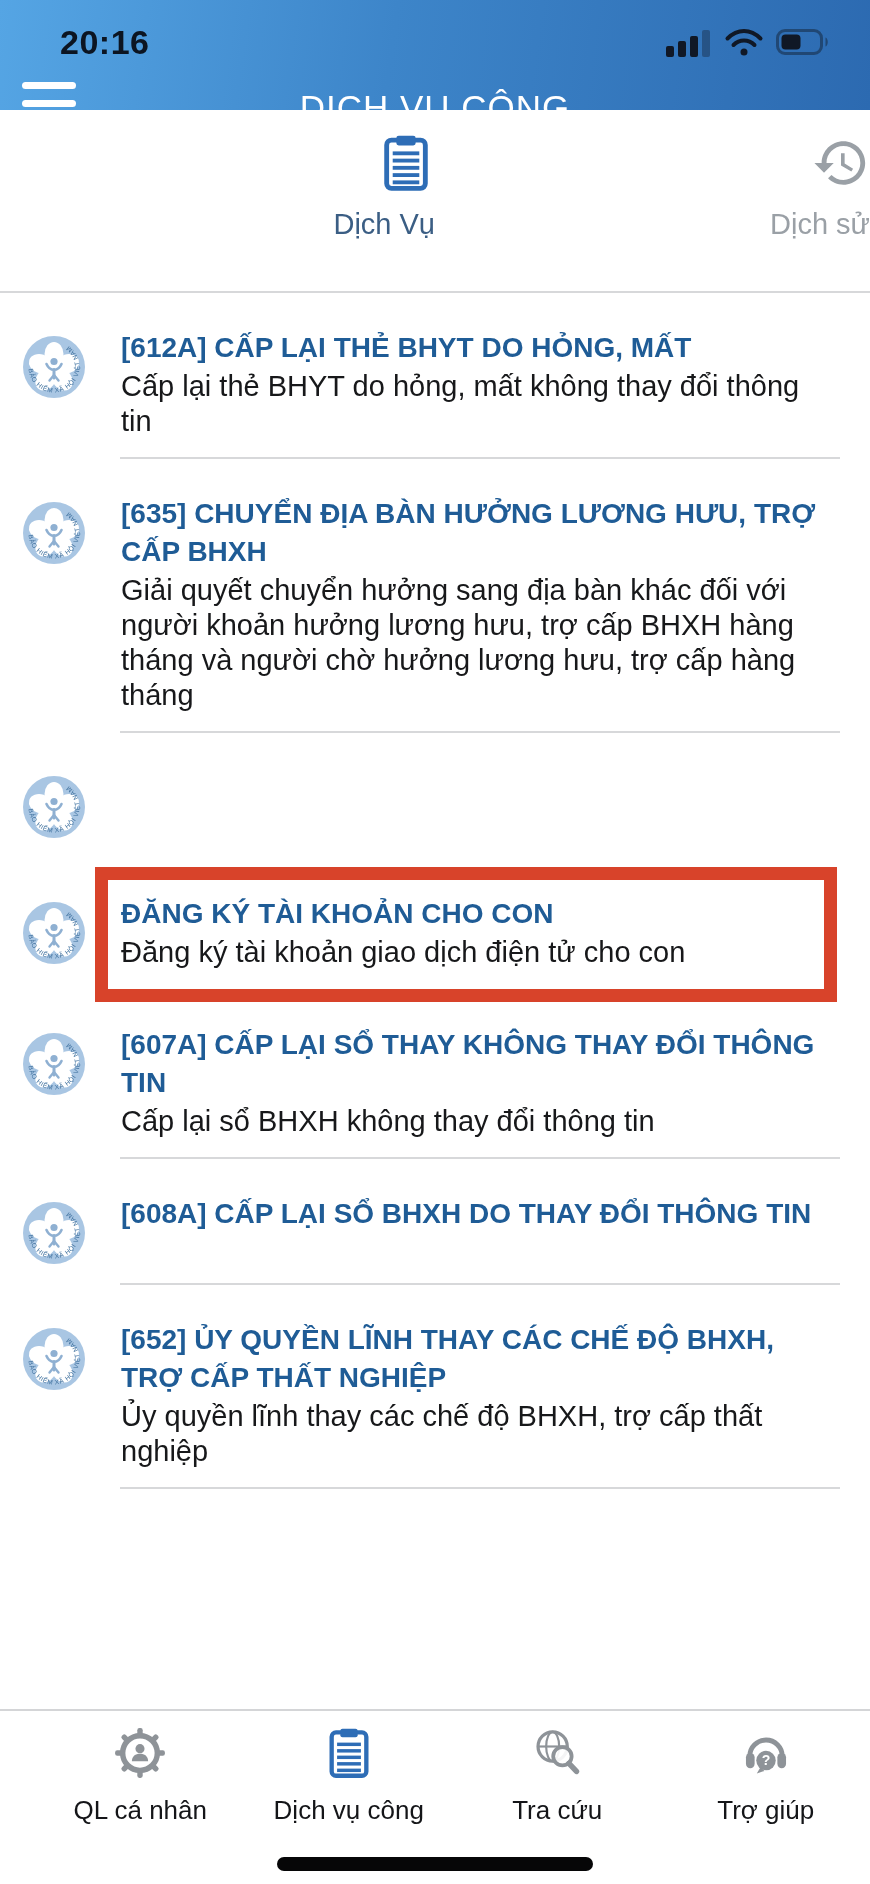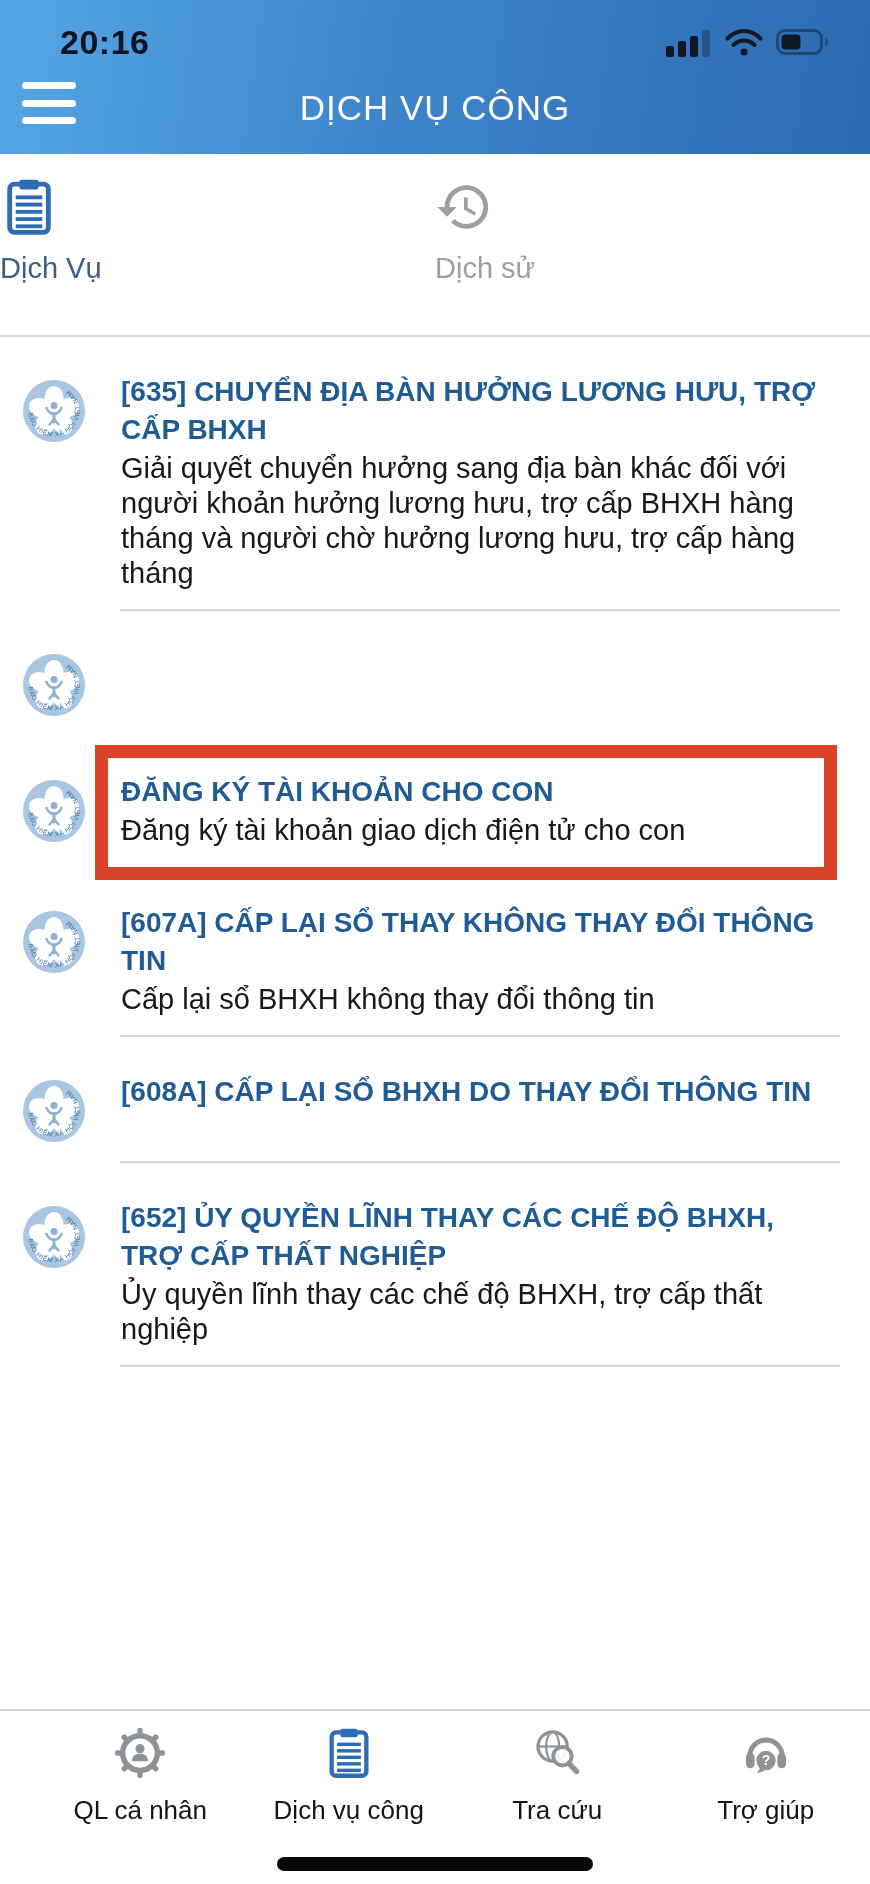--- a/index.html
+++ b/index.html
@@ -1,32 +1,32 @@
 <!DOCTYPE html>
 <html lang="vi" style="--header-gradient-left: #55a5e4; --header-gradient-right: #2c6ab1; --header-text: #ffffff; --status-text: #0c1522; --item-title: #1f5c96; --item-description: #17181a; --tab-active: #3b5e84; --tab-active-icon: #2e6db6; --tab-inactive: #9aa0a6; --divider: #d7d8da; --highlight-box: #d8432a; --nav-icon-active: #2e6db6; --nav-icon-inactive: #8e9398; --nav-label: #141518; --logo-circle: #a9c6e3;"><head>
 <meta charset="utf-8">
 <style>
   html,body{margin:0;padding:0;background:#fff;}
   body{font-family:"Liberation Sans","DejaVu Sans",sans-serif;-webkit-font-smoothing:antialiased;}
   .phone{position:relative;width:870px;height:1884px;background:#fff;overflow:hidden;}
 
   
-  header{height:154px;background:linear-gradient(98deg,var(--header-gradient-left,#55a5e4) 0%,#3d85c9 45%,var(--header-gradient-right,#2c6ab1) 100%);}
+  header{height:110px;background:linear-gradient(98deg,var(--header-gradient-left,#55a5e4) 0%,#3d85c9 45%,var(--header-gradient-right,#2c6ab1) 100%);}
   .status-bar{display:flex;justify-content:space-between;align-items:center;padding:16px 38px 0 60px;height:52px;}
   .status-time{font-size:34px;font-weight:600;color:var(--status-text,#0c1522);letter-spacing:.5px;}
   .status-icons{display:flex;align-items:center;gap:12px;}
   .status-icons svg{display:block;}
   .nav-row{position:relative;height:80px;display:flex;align-items:center;justify-content:center;}
   .hamburger{position:absolute;left:22px;top:8px;width:56px;height:54px;background:none;border:0;padding:6px 0;display:flex;flex-direction:column;justify-content:space-between;cursor:pointer;}
   .hamburger span{display:block;width:54px;height:7px;border-radius:3.5px;background:#fff;}
   .page-title{margin:0;font-size:35px;font-weight:500;letter-spacing:1px;color:var(--header-text,#fff);}
 
   
   .seg-tabs{height:181px;display:flex;background:#fff;border-bottom:2px solid var(--divider,#d7d8da);}
-  .seg-tab{flex:1;background:none;border:0;padding:24px 0 0 0;display:flex;flex-direction:column;align-items:flex-start;gap:16px;cursor:pointer;font:inherit;}
+  .seg-tab{flex:1;background:none;border:0;padding:24px 0 0 0;display:flex;flex-direction:column;align-items:flex-end;gap:16px;cursor:pointer;font:inherit;}
   .seg-tab .tab-icon{color:var(--tab-inactive,#9aa0a6);}
   .seg-tab .tab-label{font-size:29px;color:var(--tab-inactive,#9aa0a6);}
   .seg-tab.active .tab-icon{color:var(--tab-active-icon,#2e6db6);}
   .seg-tab.active .tab-label{color:var(--tab-active,#3b5e84);}
   .tab-icon svg{display:block;}
 
   
   .service-list{background:#fff;}
   .service-item{position:relative;display:flex;align-items:flex-start;padding:36px 40px 20px 20px;}
   .service-item.divided::after{content:"";position:absolute;left:120px;right:30px;bottom:0;height:2px;background:var(--divider,#d7d8da);}
@@ -179,20 +179,32 @@
 
   <main class="service-list" id="service-list">
       <article class="service-item divided">
 
     <span class="logo">
       <svg viewBox="0 0 64 64" width="64" height="64" aria-hidden="true">
             <use href="#icon-bhxh-logo"></use>
           </svg>
     </span>
     <div class="service-text">
+      <h2 class="service-title">[612A] CẤP LẠI THẺ BHYT DO HỎNG, MẤT</h2>
+      <p class="service-desc">Cấp lại thẻ BHYT do hỏng, mất không thay đổi thông tin</p>
+    </div>
+  </article>
+      <article class="service-item divided">
+
+    <span class="logo">
+      <svg viewBox="0 0 64 64" width="64" height="64" aria-hidden="true">
+            <use href="#icon-bhxh-logo"></use>
+          </svg>
+    </span>
+    <div class="service-text">
       <h2 class="service-title">[635] CHUYỂN ĐỊA BÀN HƯỞNG LƯƠNG HƯU, TRỢ CẤP BHXH</h2>
       <p class="service-desc">Giải quyết chuyển hưởng sang địa bàn khác đối với người khoản hưởng lương hưu, trợ cấp BHXH hàng tháng và người chờ hưởng lương hưu, trợ cấp hàng tháng</p>
     </div>
   </article>
       <article class="service-item">
 
     <span class="logo">
       <svg viewBox="0 0 64 64" width="64" height="64" aria-hidden="true">
             <use href="#icon-bhxh-logo"></use>
           </svg>

